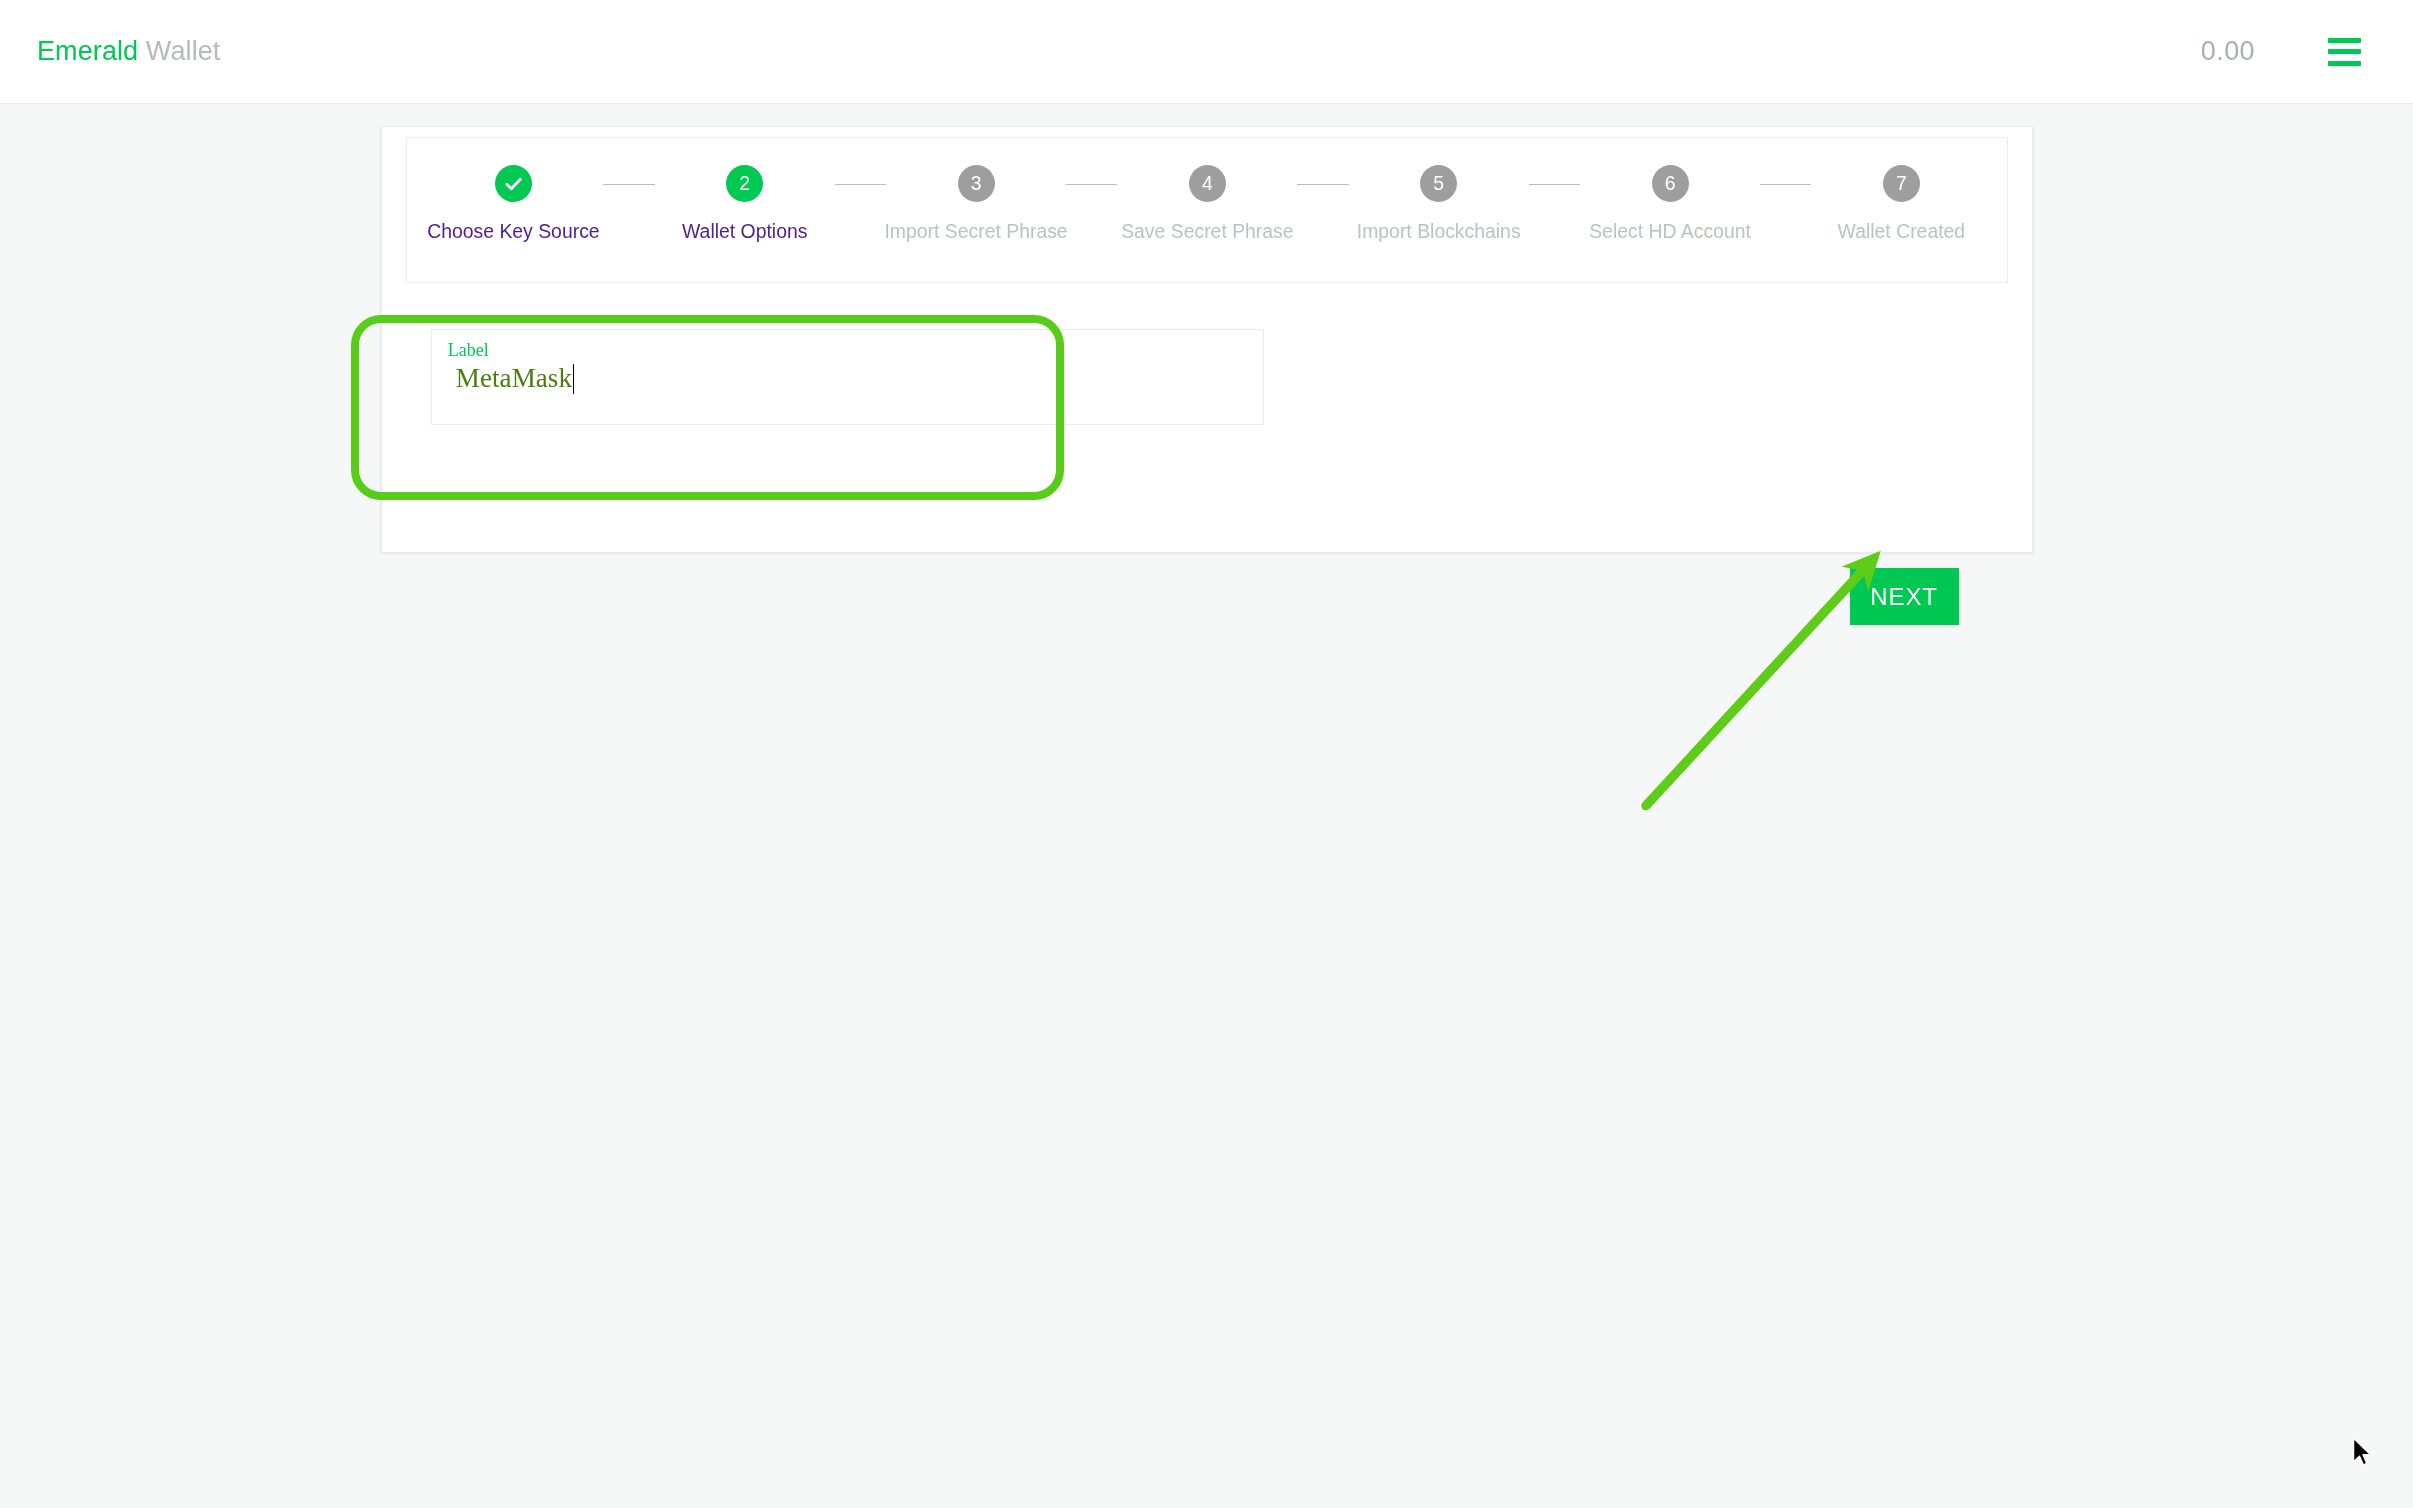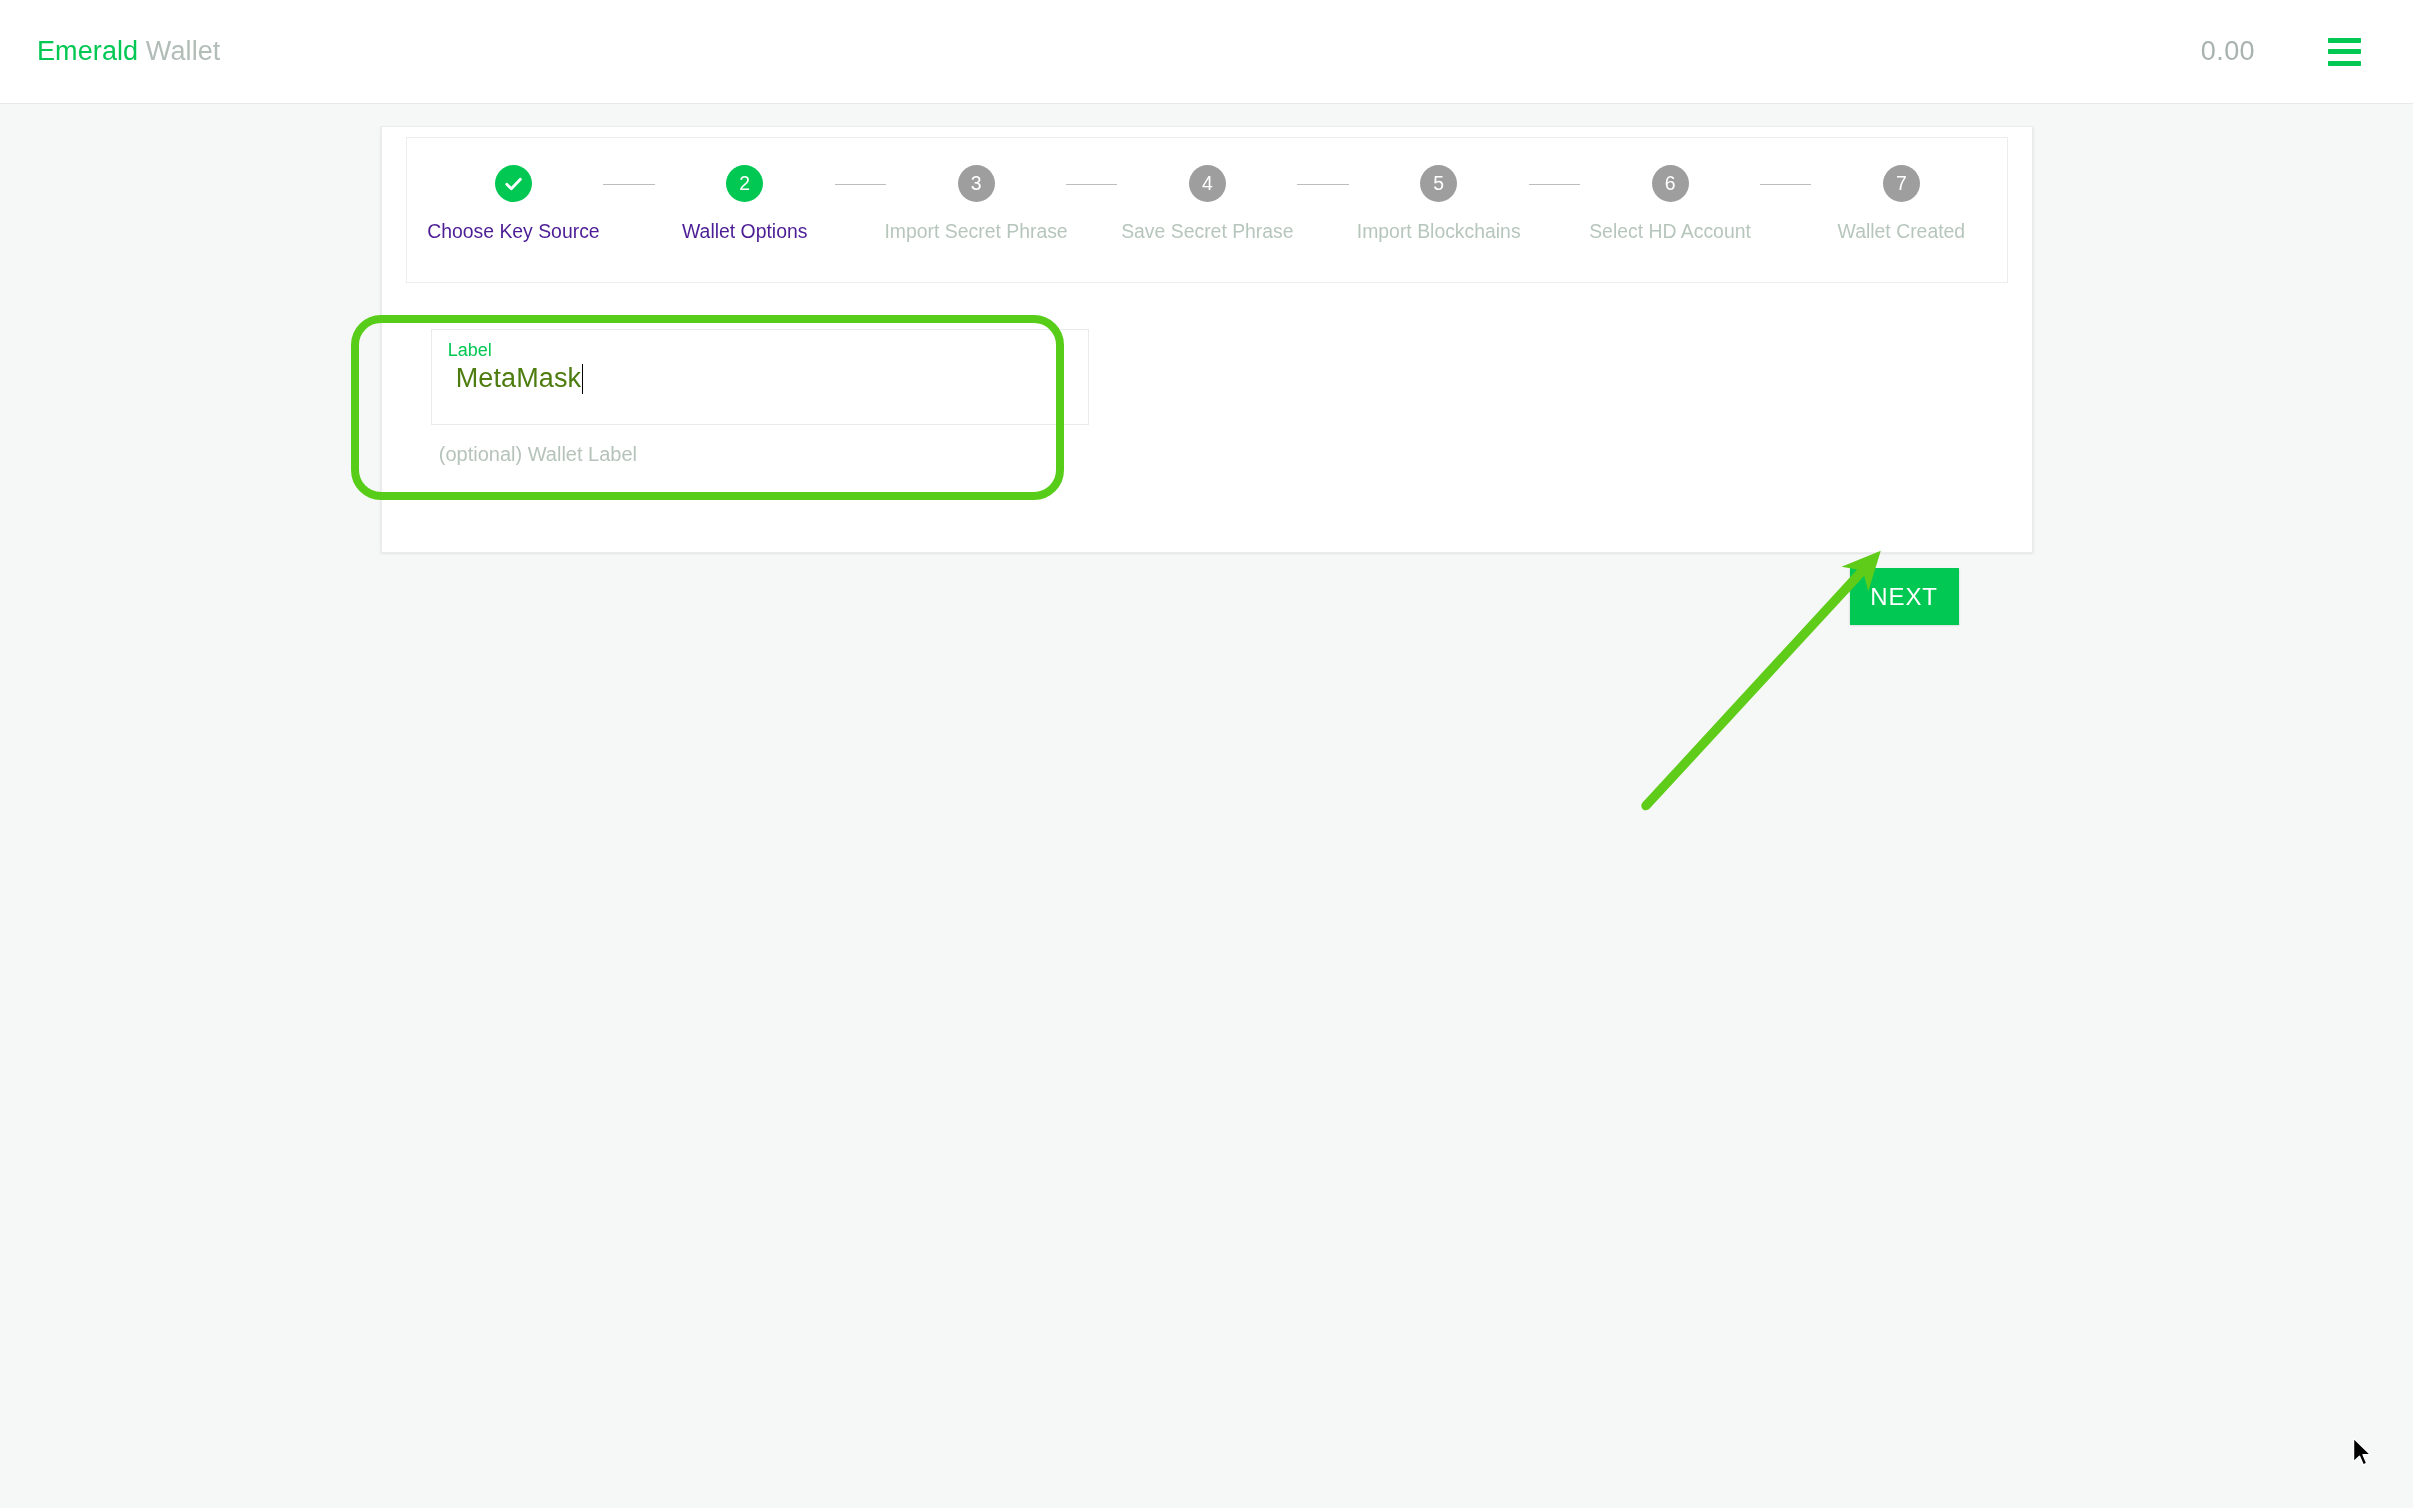--- a/index.html
+++ b/index.html
@@ -153,25 +153,26 @@
     bottom: 14.4px;
   }
   .field-wrap {
     position: absolute;
     left: 24.4px;
     top: 21.5px;
     width: 794px;
   }
   .input-box {
     position: relative;
-    width: 658px;
+    width: 833px;
     height: 96px;
     border: 0.7px solid #e7ebe9;
     background: #ffffff;
     padding: 11.5px 16px 0 16px;
+    font-family: Liberation Serif, serif;
   }
   .field-legend {
     font-size: 18px;
     color: #00c853;
     line-height: 1;
     margin-bottom: 4.3px;
   }
   .field-value {
     font-size: 27px;
     color: #4d7c0f;
@@ -313,21 +314,20 @@
       </div>
   </div>
 
   <div class="form-area">
 
     <div class="field-wrap">
       <div class="input-box">
         <div class="field-legend">Label</div>
         <span class="field-value">MetaMask</span><span class="caret"></span>
       </div>
-      <div class="field-help">(optional) Wallet Label</div>
     </div>
 
     <button class="next-btn">NEXT</button>
   </div>
 </div>
 
 <div class="highlight-rect"></div>
 
 <svg class="arrow-svg" viewBox="0 0 3360 2100">
   <defs>

